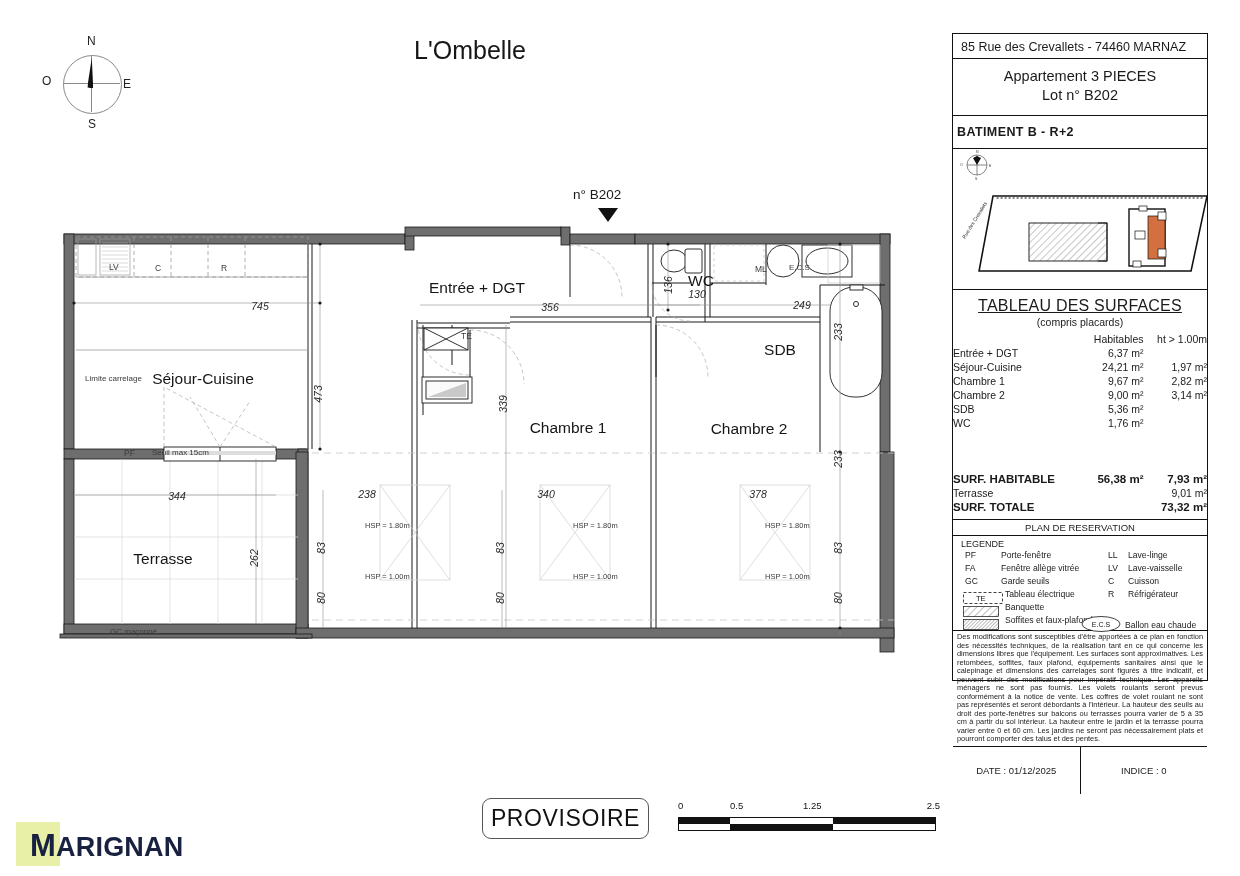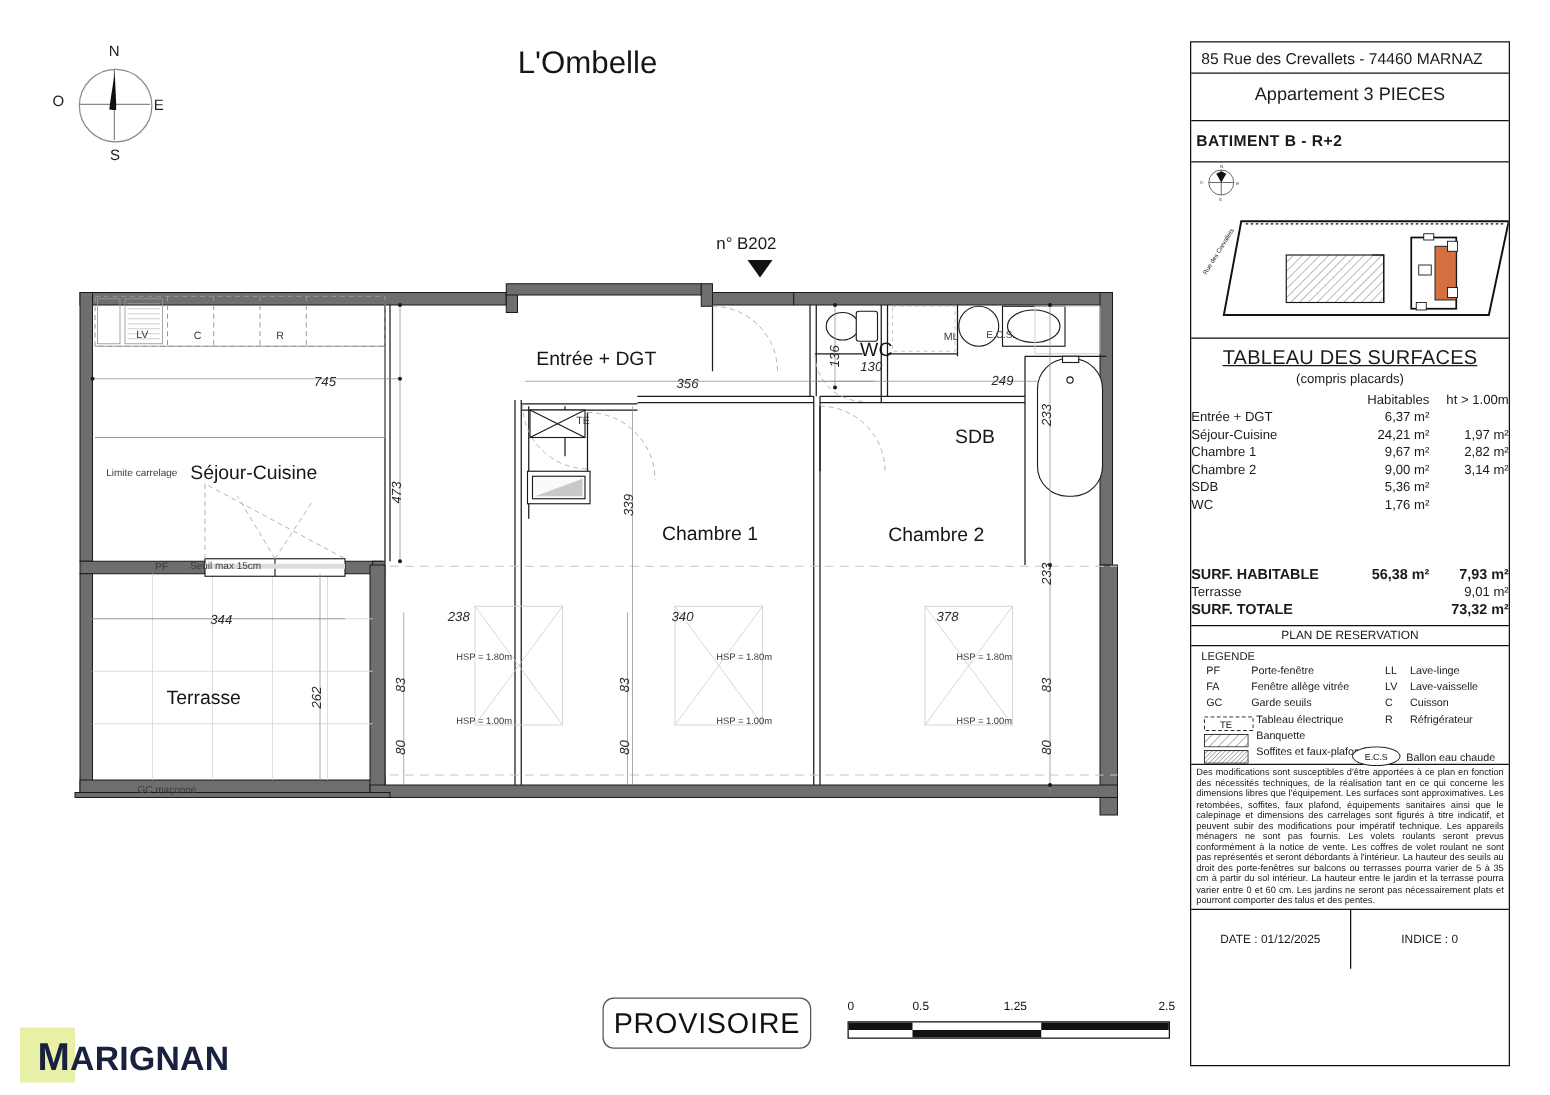--- a/index.html
+++ b/index.html
@@ -17,21 +17,21 @@
   #compass .vl{position:absolute;left:61px;top:27px;width:1px;height:57px;background:#8a8a8a;}
   #compass .needle{position:absolute;left:58px;top:30px;width:6px;height:30px;background:#111;
       transform:rotate(3deg);clip-path:polygon(50% 0,100% 100%,0 100%);}
   #compass .lbl{position:absolute;font-size:12px;color:#222;}
   #compass .n{left:57px;top:6px;} #compass .s{left:58px;top:89px;}
   #compass .o{left:12px;top:46px;} #compass .e{left:93px;top:49px;}
   
   #floorplan{left:40px;top:165px;width:890px;height:500px;}
   #floorplan svg{display:block;}
   
-  #side-panel{left:952px;top:33px;width:256px;height:820px;border:1px solid #111;
+  #side-panel{left:952px;top:33px;width:256px;height:648px;border:1px solid #111;
       box-sizing:border-box;background:#fff;}
   #addr{padding:6px 4px 4px 8px;font-size:12.5px;border-bottom:1px solid #111;}
   #ident{padding:8px 4px 10px;text-align:center;border-bottom:1px solid #111;}
   #ident .l1{font-size:14.5px;line-height:19px;}
   #ident .l2{font-size:14.5px;line-height:19px;}
   #bat{padding:9px 4px 9px;text-align:left;font-size:12.5px;font-weight:bold;
       letter-spacing:.4px;border-bottom:1px solid #111;}
   #siteplan{height:140px;position:relative;border-bottom:1px solid #111;}
   #surf-head{text-align:center;padding:7px 0 1px;font-size:16px;letter-spacing:.2px;text-decoration:underline;}
   #surf-sub{text-align:center;font-size:10.5px;padding-bottom:4px;}
@@ -347,20 +347,21 @@
 <div class="abs" style="left:573px;top:187px;font-size:13.5px;">n° B202</div>
 <div class="abs" style="left:598px;top:208px;width:0;height:0;border-left:10px solid transparent;
      border-right:10px solid transparent;border-top:14px solid #111;"></div>
 
 <div class="abs" id="side-panel">
 
   <div id="addr">85 Rue des Crevallets - 74460 MARNAZ</div>
 
   <div id="ident">
     <div class="l1">Appartement 3 PIECES</div>
+    <div class="l2">Lot n° B202</div>
   </div>
 
   <div id="bat">BATIMENT B -  R+2</div>
 
   <div id="siteplan">
     <svg width="254" height="139" viewBox="0 0 254 139" xmlns="http://www.w3.org/2000/svg">
       <defs>
         <pattern id="sitehatch" width="5" height="5" patternTransform="rotate(45)" patternUnits="userSpaceOnUse">
           <line x1="0" y1="0" x2="0" y2="5" stroke="#444" stroke-width="0.6"></line>
         </pattern>

